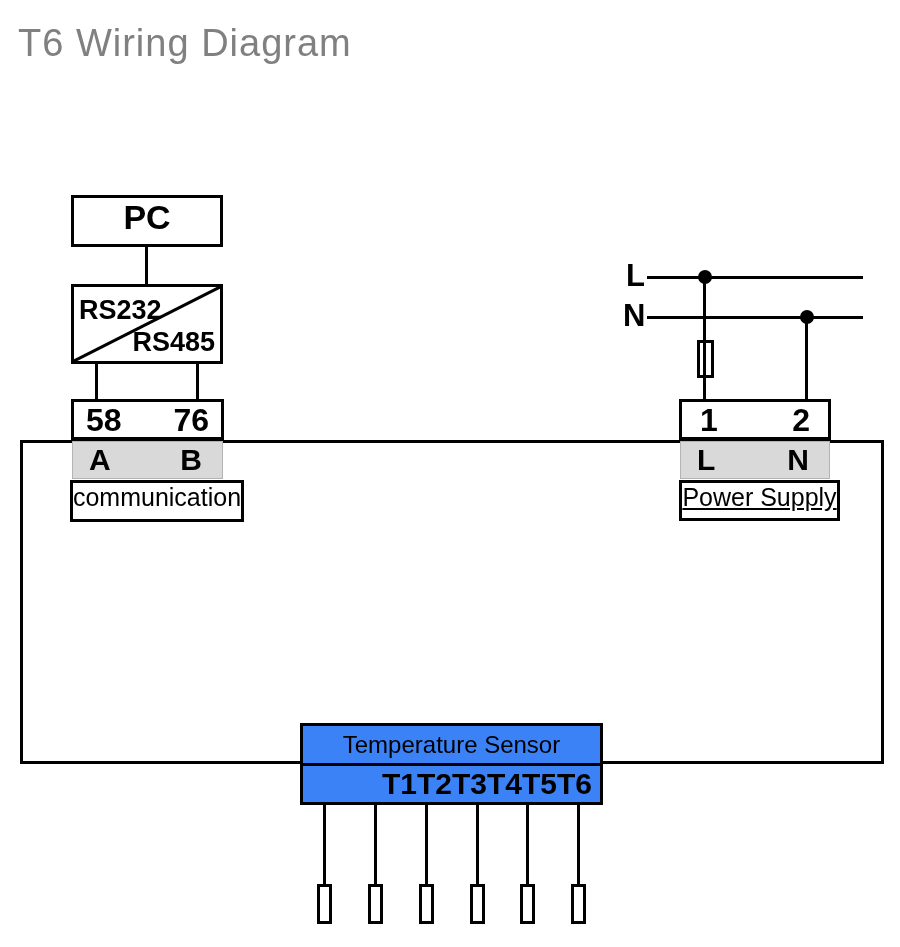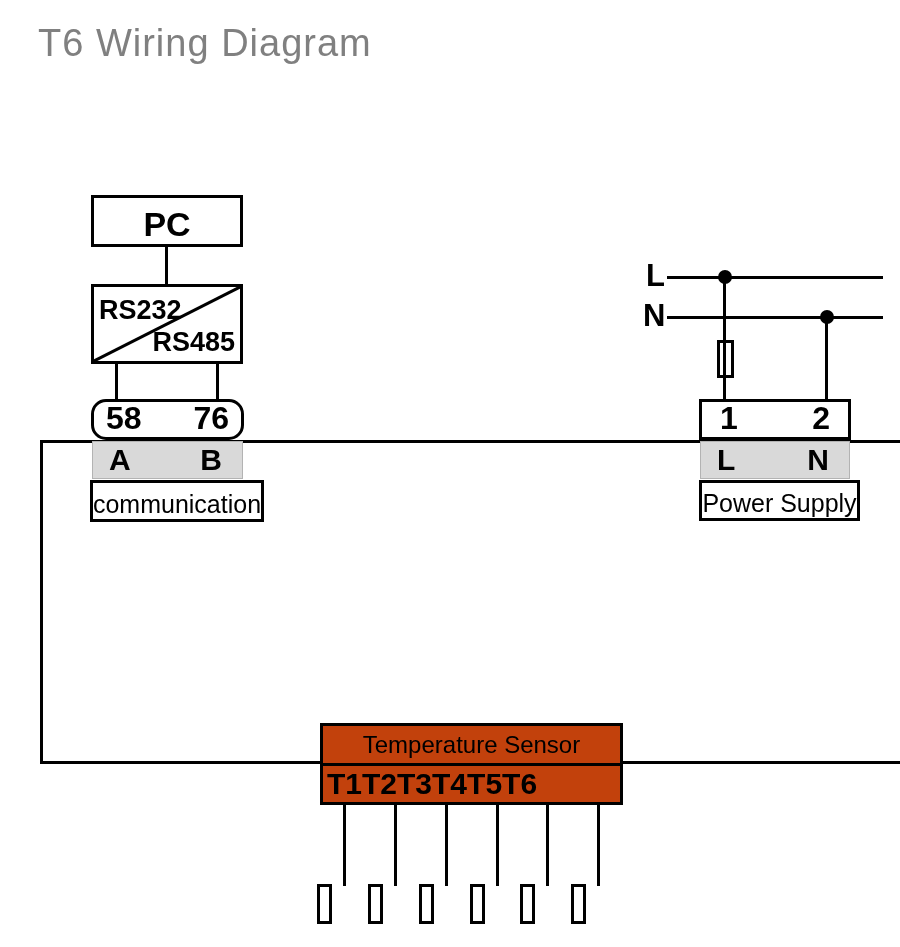--- a/index.html
+++ b/index.html
@@ -6,45 +6,45 @@
     --line:#000000;
     --terminal-fill:#d9d9d9;
     --title:#808080;
   }
   *{box-sizing:border-box;margin:0;padding:0;}
   html,body{background:#ffffff;}
   body{font-family:"Liberation Sans",sans-serif;}
   .canvas{
     position:relative;width:900px;height:947px;background:#ffffff;overflow:hidden;
   }
-  .abs{position:absolute;margin-left:20px;}
+  .abs{position:absolute;}
   .page-title{
     left:18px;top:22px;font-size:38px;font-weight:400;color:var(--title);
     letter-spacing:1px;white-space:nowrap;
   }
   .box{
     border:3px solid var(--line);background:#ffffff;
-    display:flex;align-items:flex-end;justify-content:center;
+    display:flex;align-items:flex-start;justify-content:center;
   }
   .bold-lbl{font-weight:700;color:var(--line);}
   .wire-v{width:3px;background:var(--line);}
   .wire-h{height:3px;background:var(--line);}
   
   .pc-box{left:71px;top:195px;width:152px;height:52px;font-size:34px;}
   .pc-rs-wire{left:145px;top:246px;height:40px;}
   
   .conv-box{left:71px;top:284px;width:152px;height:80px;border:3px solid var(--line);background:#fff;}
   .conv-box svg{position:absolute;left:0;top:0;width:100%;height:100%;}
   .conv-top{position:absolute;left:5px;top:8px;font-size:27px;font-weight:700;}
   .conv-bot{position:absolute;right:5px;bottom:3px;font-size:27px;font-weight:700;}
   .conv-w1{left:95px;top:362px;height:39px;}
   .conv-w2{left:196px;top:362px;height:39px;}
   
   .pins-box{justify-content:space-between;font-size:32px;font-weight:700;}
-  .comm-pins{left:71px;top:399px;width:153px;height:41px;padding:0 12px;border-radius:15px;}
+  .comm-pins{left:71px;top:399px;width:153px;height:41px;padding:0 12px;}
   .ports-box{
     background:var(--terminal-fill);border:1px solid #b3b3b3;
     display:flex;align-items:center;justify-content:space-between;
     font-size:30px;font-weight:700;
   }
   .comm-ports{left:72px;top:441px;width:151px;height:38px;padding:0 20px 0 16px;}
   .caption-box{font-size:25px;font-weight:400;}
   .comm-caption{left:70px;top:480px;width:174px;height:42px;}
   
   .device{left:20px;top:440px;width:864px;height:324px;border:3px solid var(--line);background:transparent;}
@@ -56,32 +56,32 @@
   .neutral-wire{left:647px;top:316px;width:216px;}
   .dot{width:14px;height:14px;border-radius:50%;background:var(--line);}
   .live-dot{left:698px;top:270px;}
   .neutral-dot{left:800px;top:310px;}
   .live-drop{left:703px;top:277px;height:124px;}
   .neutral-drop{left:805px;top:317px;height:84px;}
   .fuse{left:697px;top:340px;width:17px;height:38px;border:3px solid var(--line);background:transparent;}
   
   .power-pins{left:679px;top:399px;width:152px;height:41px;padding:0 18px;}
   .power-ports{left:680px;top:441px;width:150px;height:38px;padding:0 20px 0 16px;}
-  .ps-caption{left:679px;top:480px;width:161px;height:41px;}
+  .ps-caption{left:679px;top:480px;width:161px;height:41px;text-decoration:underline;}
   
-  .ts-box{left:300px;top:723px;width:303px;height:82px;border:3px solid var(--line);background:#c2410c;}
+  .ts-box{left:300px;top:723px;width:303px;height:82px;border:3px solid var(--line);background:#3b82f6;}
   .ts-caption{
     position:absolute;left:0;top:0;width:100%;height:40px;
     border-bottom:3px solid var(--line);
     display:flex;align-items:center;justify-content:center;
     font-size:24px;font-weight:400;
   }
   .ts-pins{
     position:absolute;left:0;top:43px;width:100%;height:36px;
-    display:flex;align-items:center;justify-content:flex-start;
+    display:flex;align-items:center;justify-content:flex-end;
     padding:0 8px 6px 4px;font-size:30px;font-weight:700;
   }
   .lead{top:803px;height:83px;}
   .probe{top:884px;width:15px;height:40px;border:3px solid var(--line);background:#fff;position:absolute;}
 </style>
 </head>
 <body>
 
 <div class="canvas">
 

